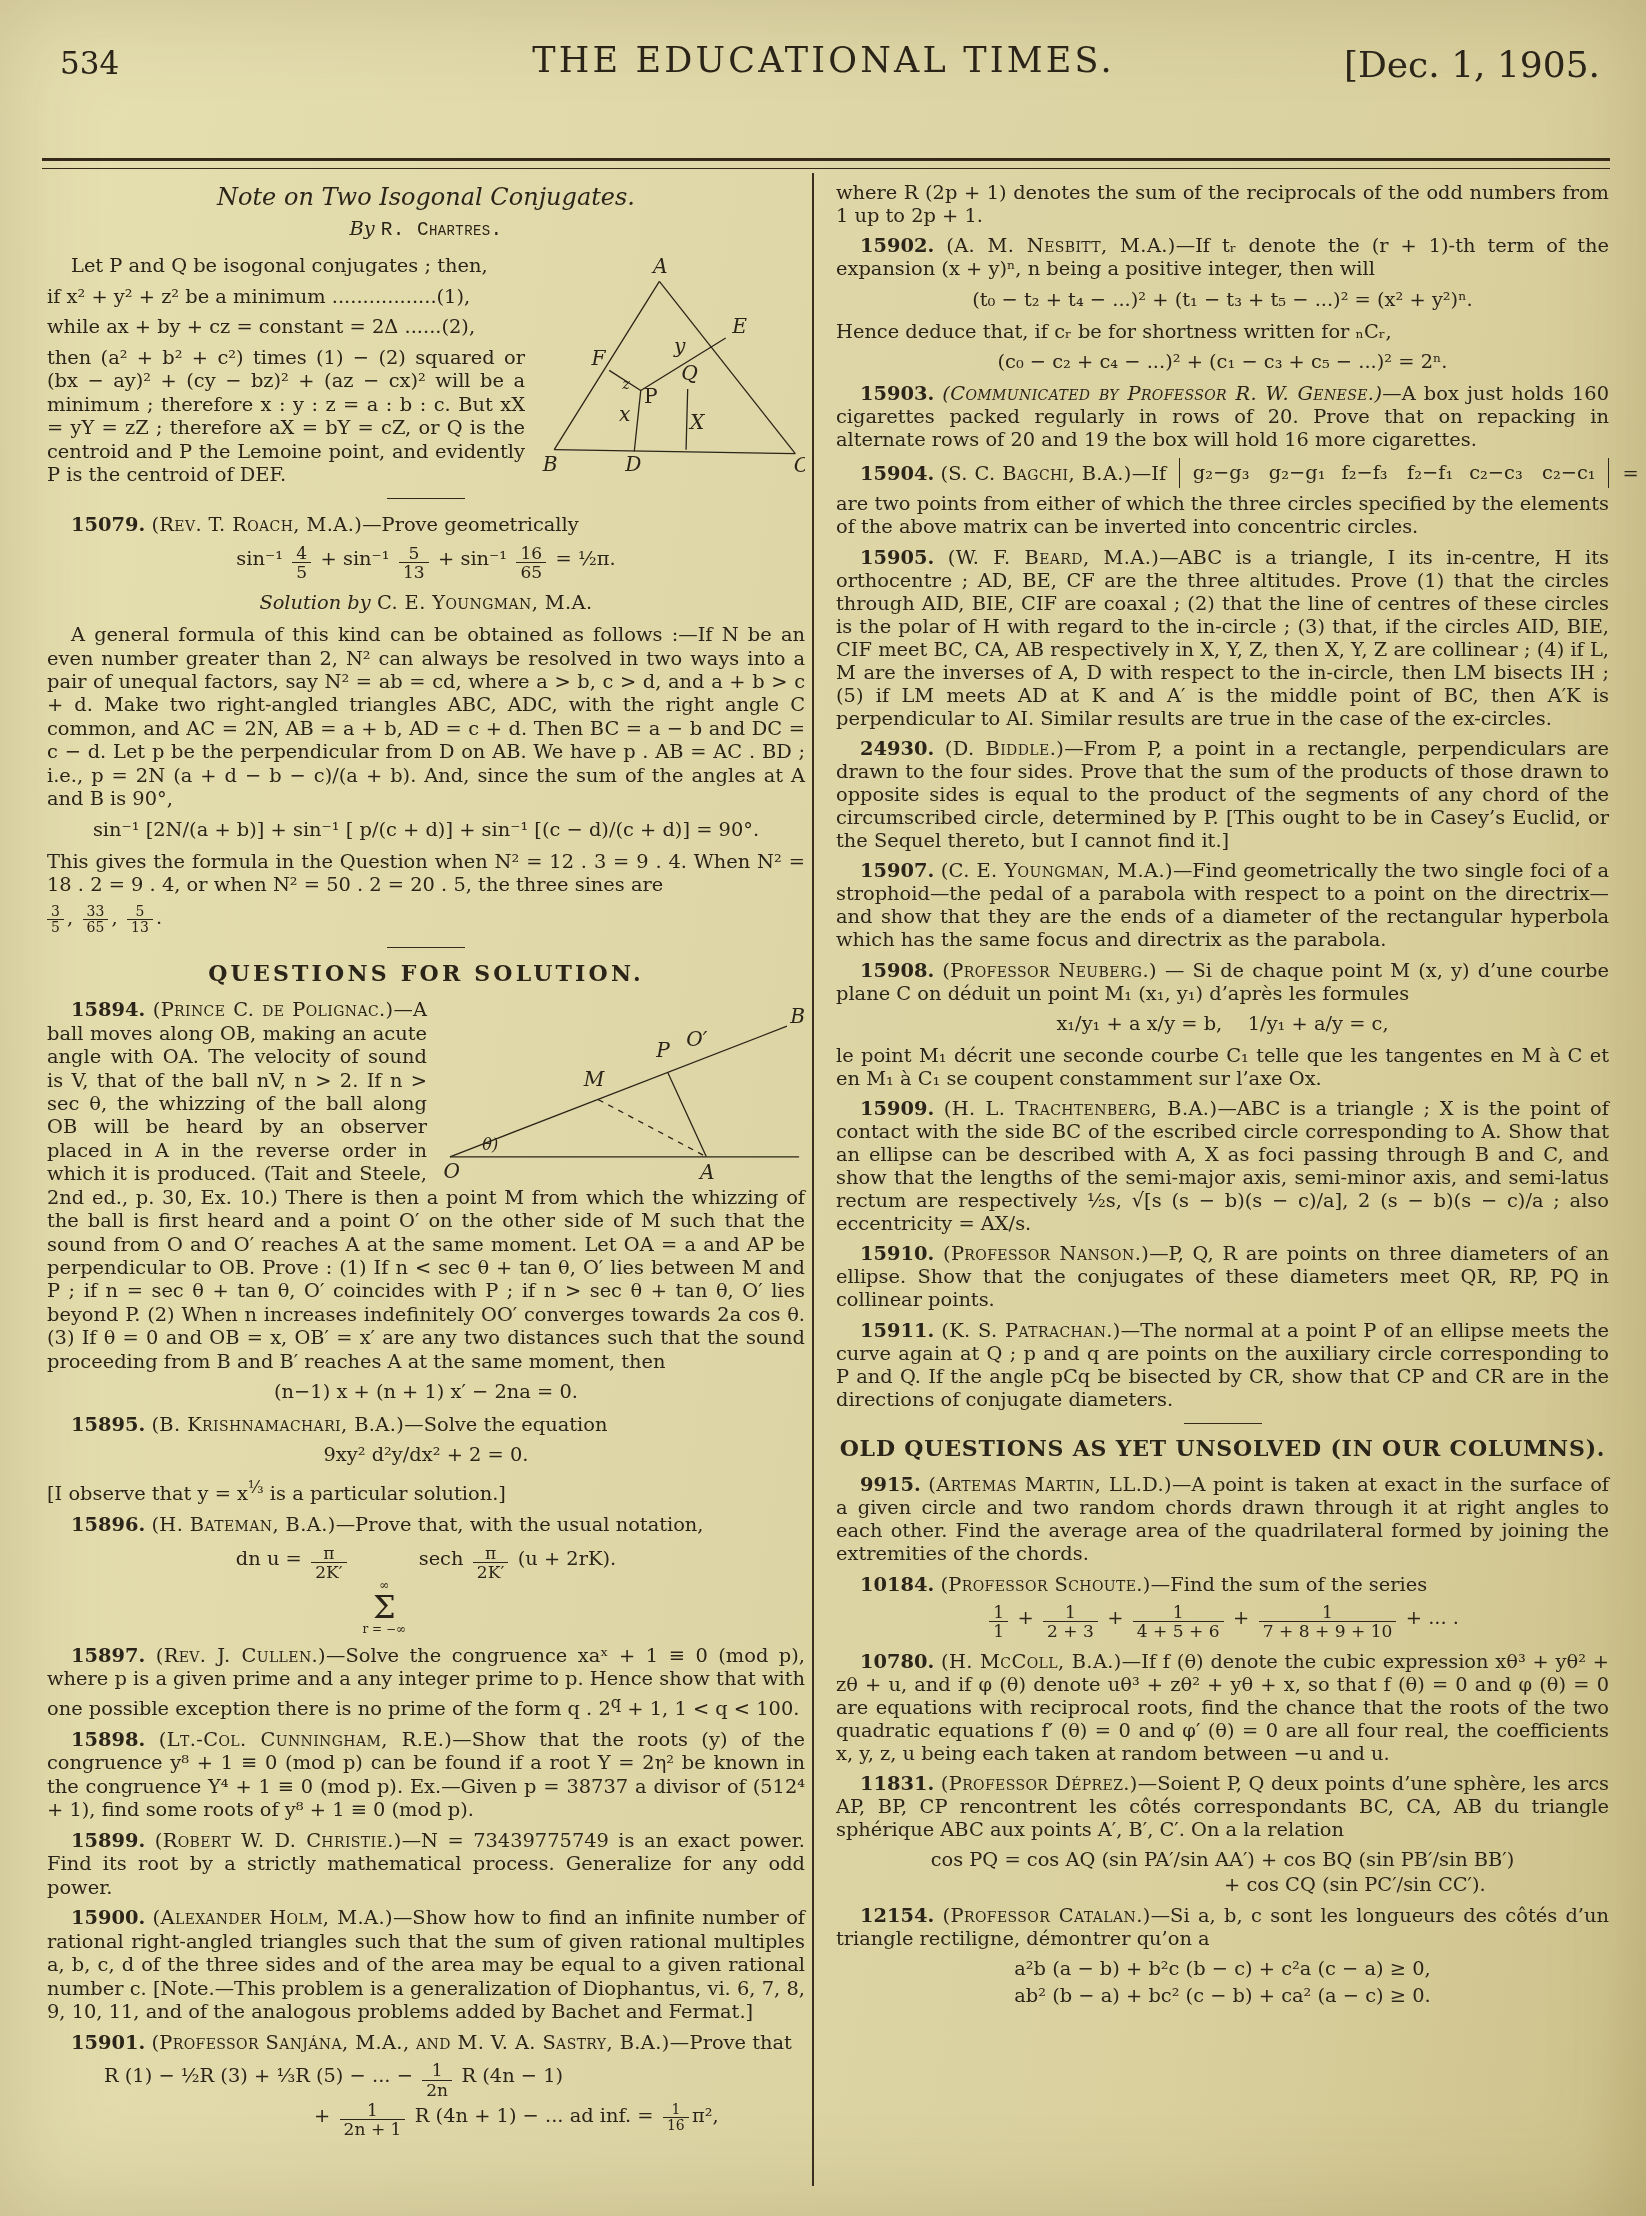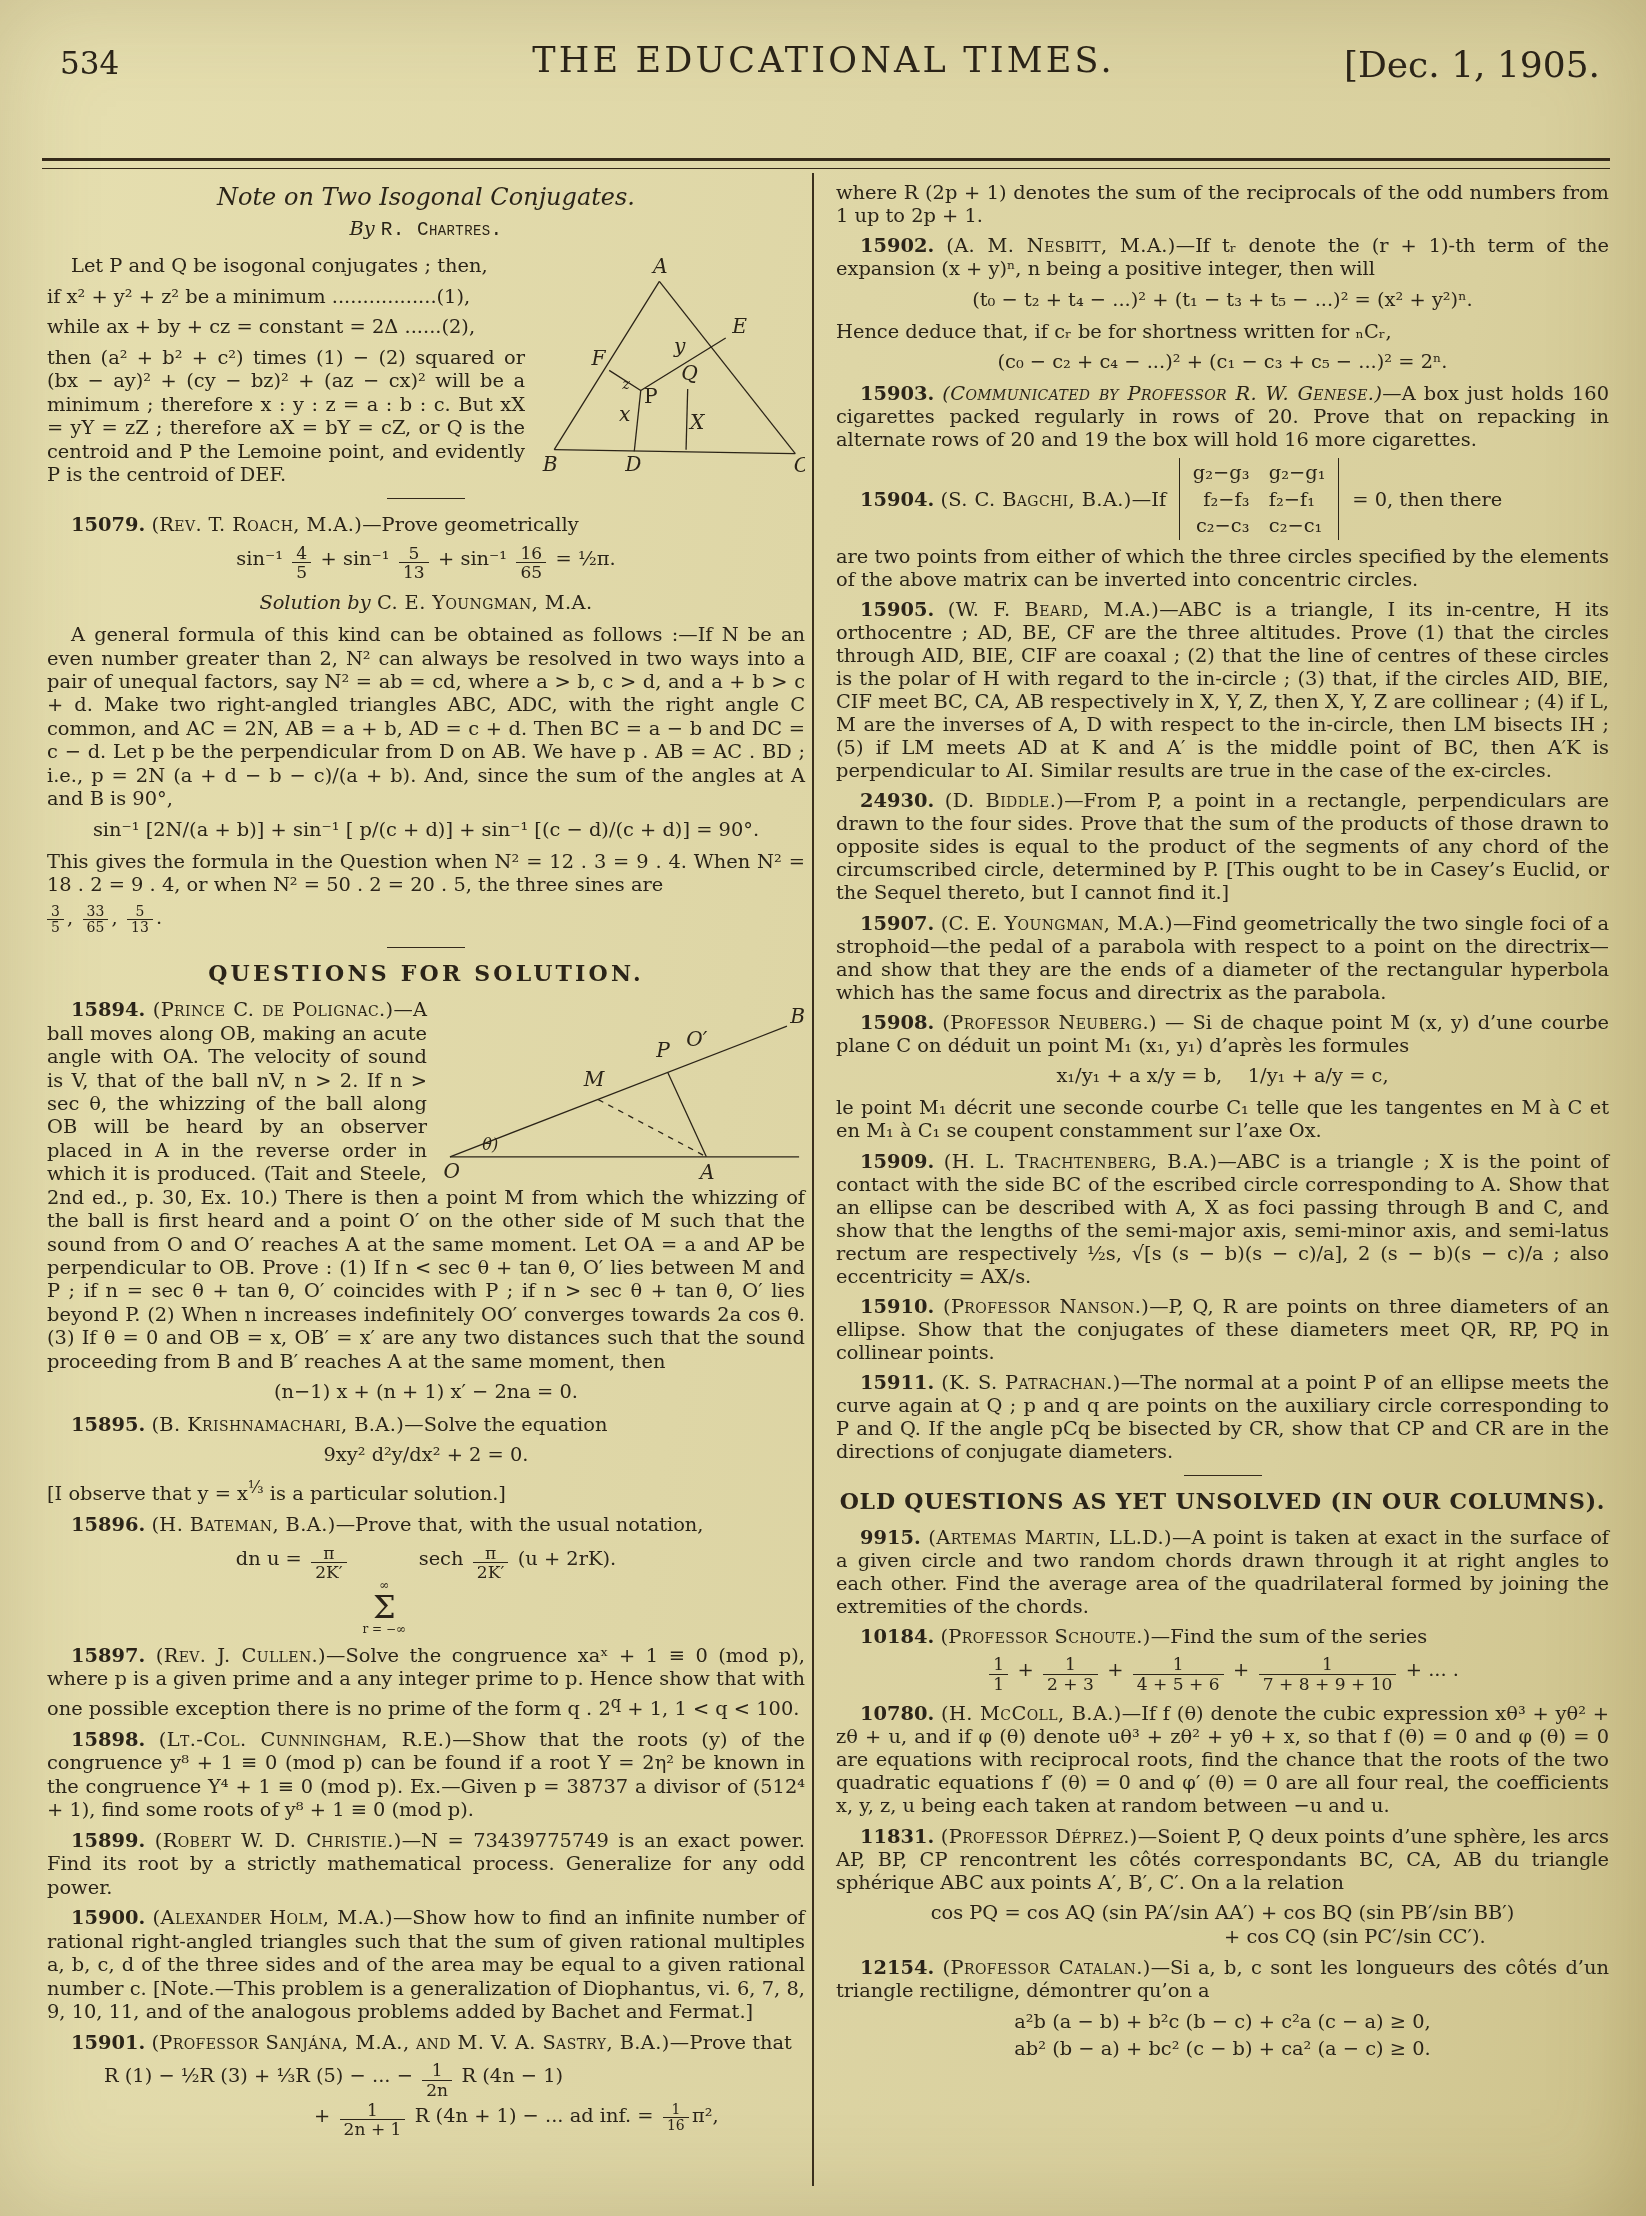--- a/index.html
+++ b/index.html
@@ -37,21 +37,21 @@
   .fr .d { display:block; border-top:1.6px solid #2b2418; padding:0 4px; }
   .fr-sm { font-size:.72em; vertical-align:-0.55em; }
 
   .sig { display:inline-flex; flex-direction:column; align-items:center; vertical-align:-1.25em; line-height:1; margin:0 6.5px; }
   .sig .lim { font-size:12px; }
   .sig .s   { font-size:32px; }
 
   .detline { display:flex; align-items:center; gap:13px; text-indent:0; margin:0 0 4.8px; }
   .detline .side { white-space:nowrap; padding-top:1.6px; }
   .detline .lead { padding-left:24px; }
-  .det { display:inline-flex; flex-direction:column; align-items:center;
+  .det { display:inline-flex; align-items:center;
          border-left:1.6px solid #2b2418; border-right:1.6px solid #2b2418; padding:1.6px 4.8px; }
   .det .row { padding:1.6px 8px; white-space:pre; }
 
   .f1901a { text-align:left; text-indent:0; margin:6.5px 0 1.6px 57px; }
   .f1901b { text-align:left; text-indent:0; margin:0 0 3.2px 267px; }
   .f11831b { text-align:left; text-indent:0; margin:0 0 8px 388px; }
 
   .fig { float:right; margin:3.2px 0 4.8px 13px; }
   svg text { font-size:25px; fill:#2b2418; font-family:"DejaVu Serif","Liberation Serif",serif; }
   svg text.it { font-style:italic; }

